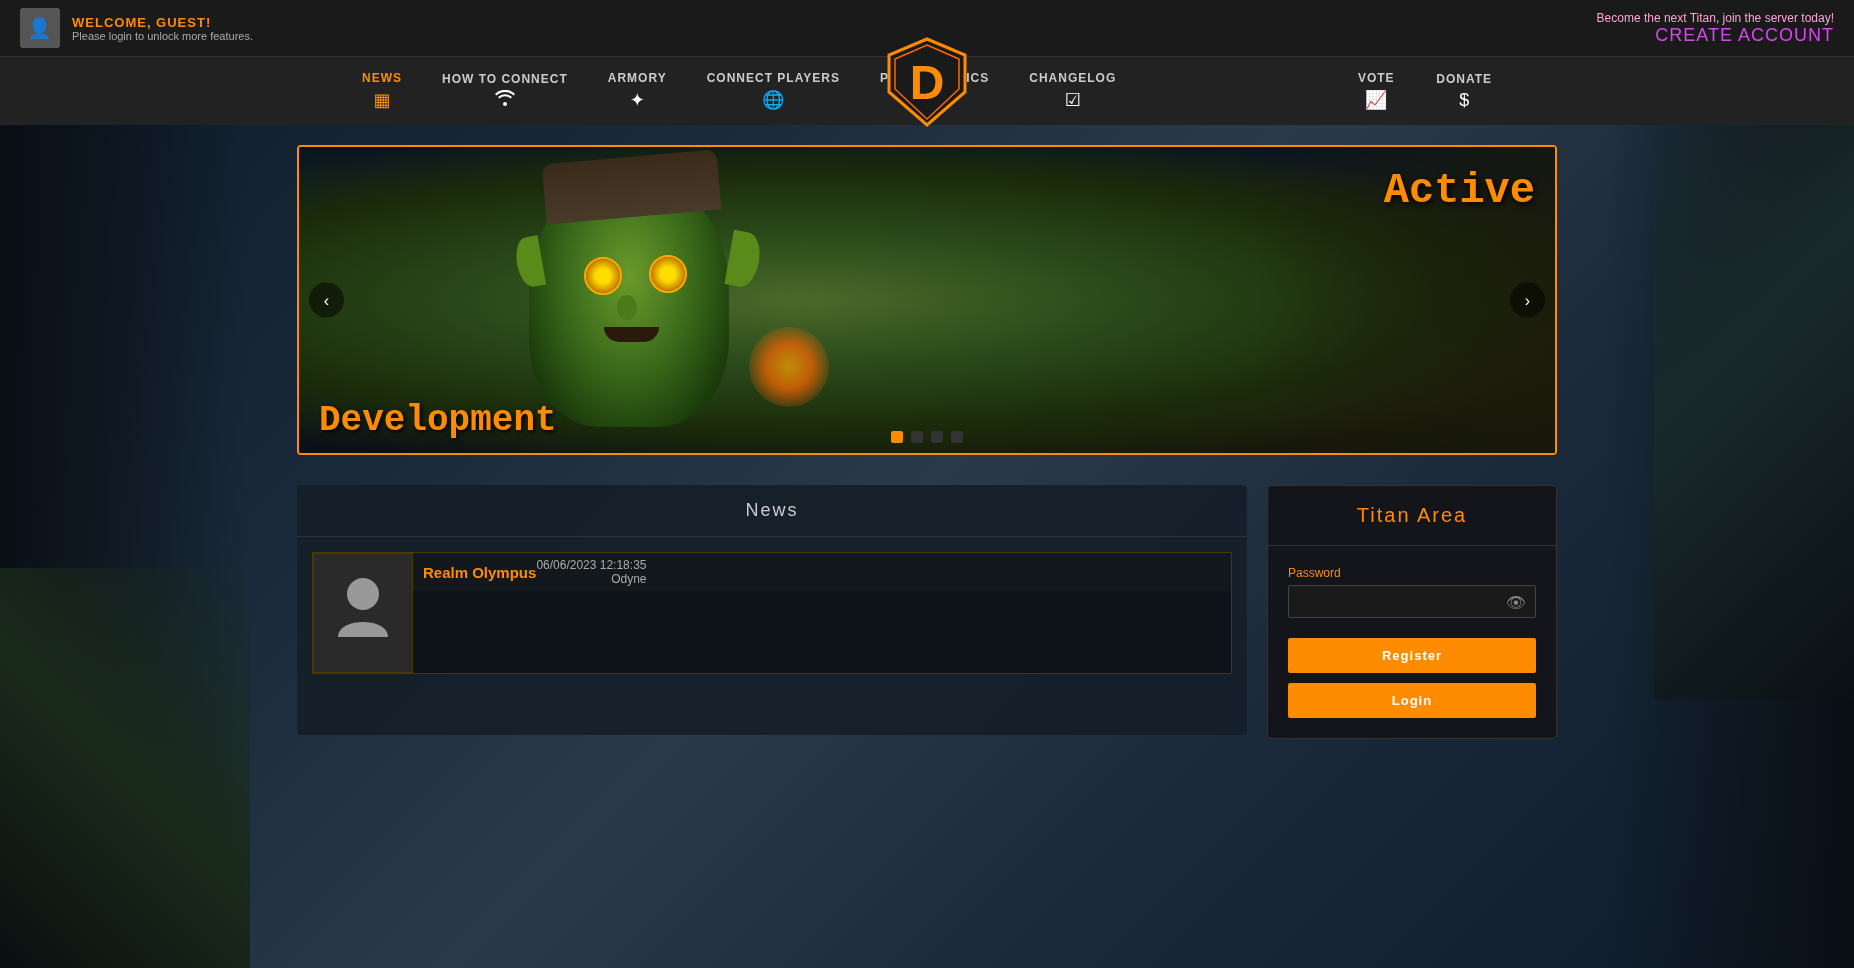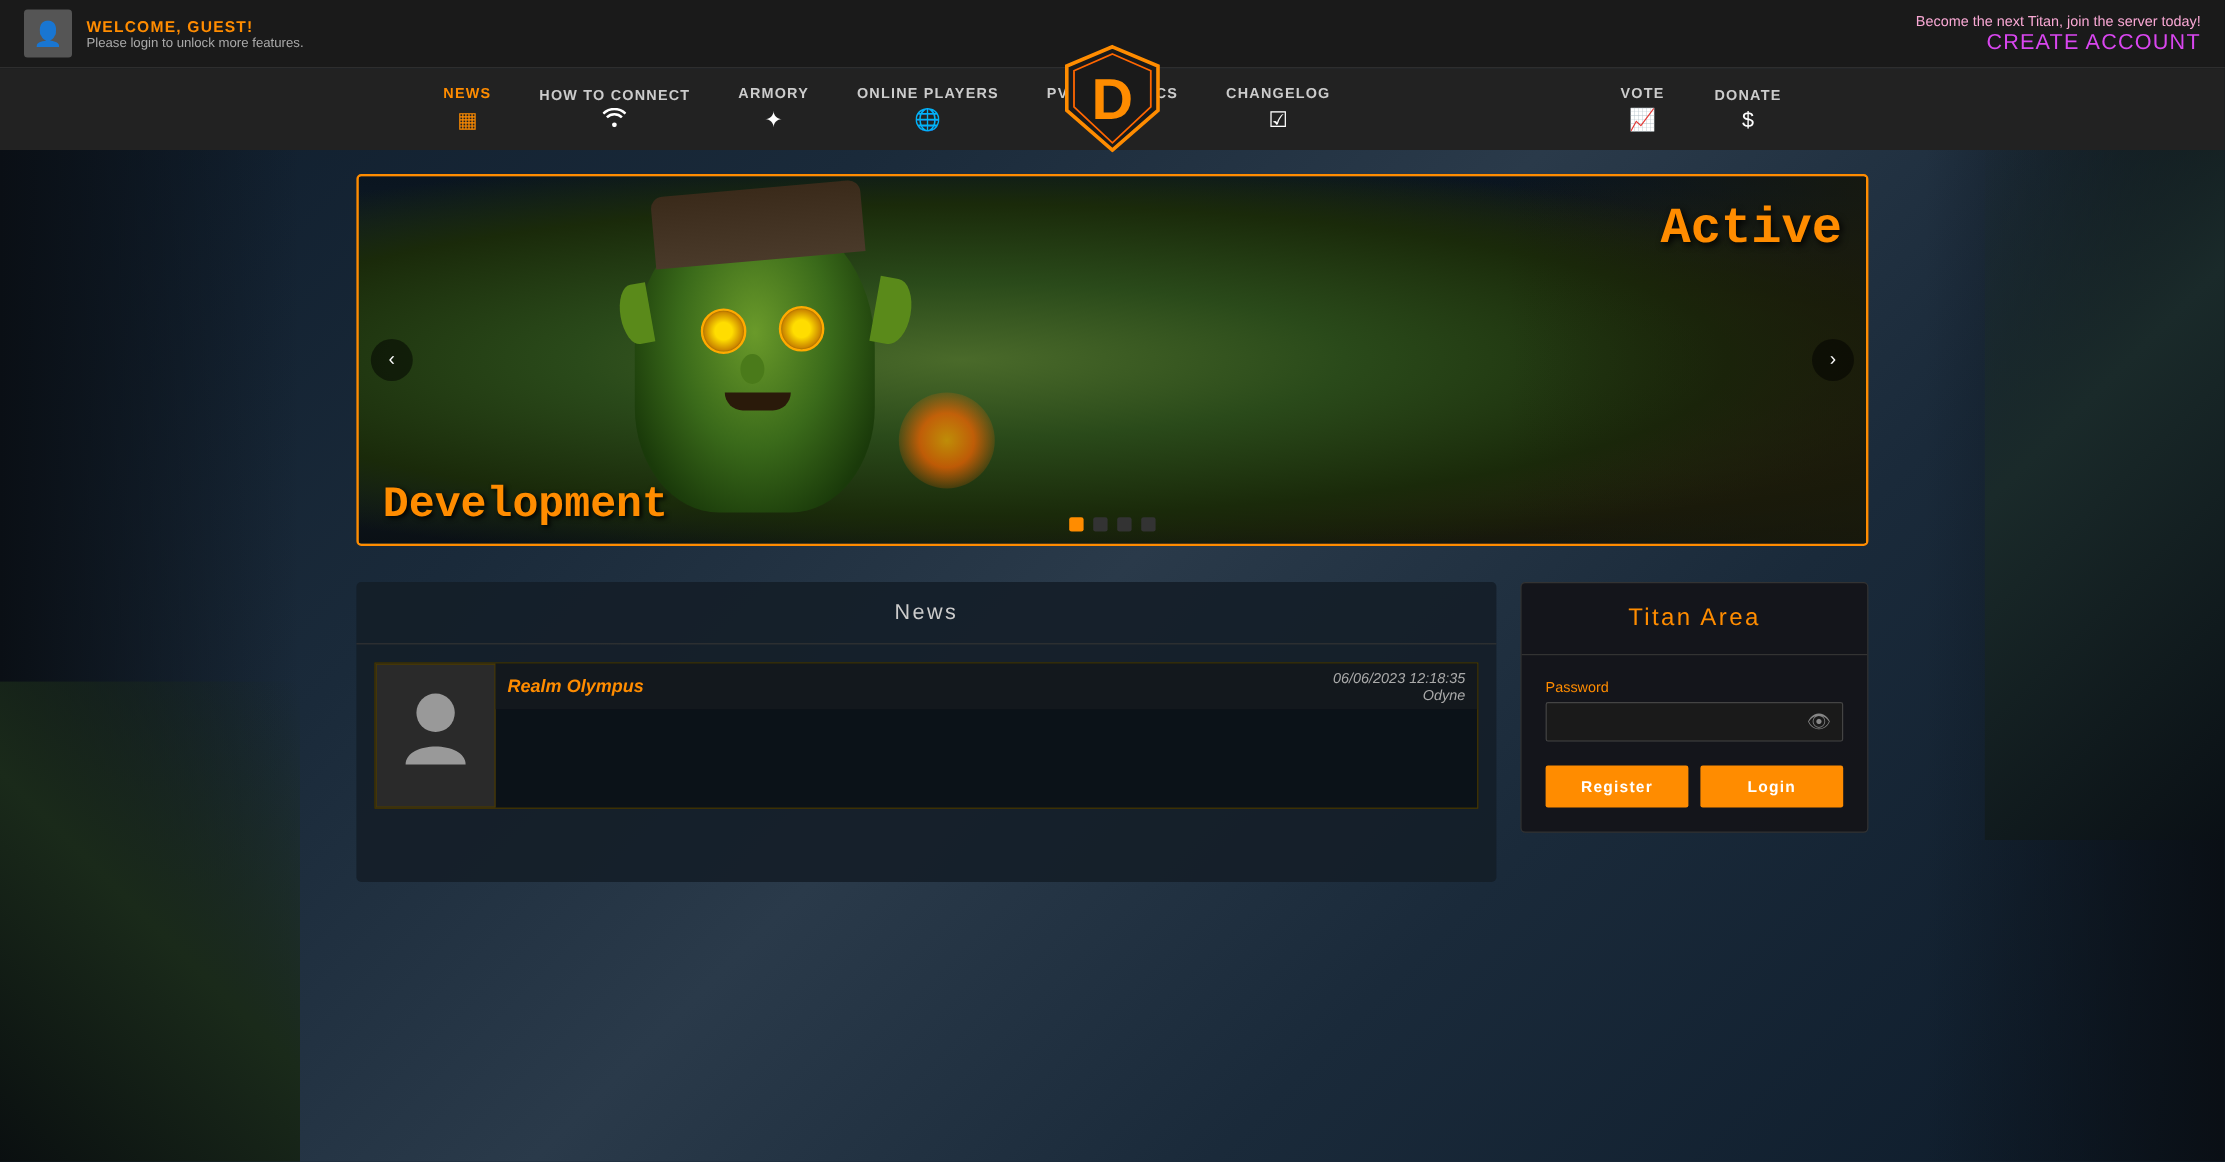--- a/index.html
+++ b/index.html
@@ -285,27 +285,26 @@
     .news-avatar-icon {
       font-size: 50px;
       color: #888;
     }
     .news-content {
       flex: 1;
       padding: 10px 15px;
     }
     .news-title-row {
       display: flex;
-      justify-content: space-between;
+      justify-content: flex-start;
       align-items: center;
       margin-bottom: 10px;
       background: rgba(20,25,30,0.9);
       padding: 5px 10px;
       margin: -10px -15px 14px -15px;
-      font-style: italic;
     }
     .news-title {
       color: #ff8c00;
       font-size: 15px;
       font-weight: bold;
     }
     .news-meta {
       text-align: right;
     }
     .news-date {
@@ -395,20 +394,21 @@
       top: 50%;
       transform: translateY(-50%);
       color: #888;
       cursor: pointer;
       font-size: 16px;
     }
     .form-buttons {
       display: flex;
       gap: 10px;
       margin-top: 20px;
+      flex-direction: column;
     }
     .btn-register {
       flex: 1;
       background: #ff8c00;
       color: #fff;
       border: none;
       padding: 10px;
       font-size: 13px;
       font-weight: bold;
       cursor: pointer;
@@ -507,21 +507,21 @@
         <svg width="20" height="16" viewBox="0 0 20 16" fill="white">
           <path d="M10 12a2 2 0 1 0 0 4 2 2 0 0 0 0-4zm-5.5-3.5a7.8 7.8 0 0 1 11 0l1.5-1.5a10 10 0 0 0-14 0l1.5 1.5zm-3-3a12 12 0 0 1 17 0l1.5-1.5A14 14 0 0 0 0 4l1.5 1.5z"></path>
         </svg>
       </span>
     </a>
     <a class="nav-item">
       <span class="nav-label">ARMORY</span>
       <span class="nav-icon">✦</span>
     </a>
     <a class="nav-item">
-      <span class="nav-label">ONLINE PLAYERS</span>
+      <span class="nav-label">CONNECT PLAYERS</span>
       <span class="nav-icon">🌐</span>
     </a>
     <a class="nav-item">
       <span class="nav-label">PVP STATISTICS</span>
       <span class="nav-icon">⚔</span>
     </a>
     <a class="nav-item">
       <span class="nav-label">CHANGELOG</span>
       <span class="nav-icon">☑</span>
     </a>

